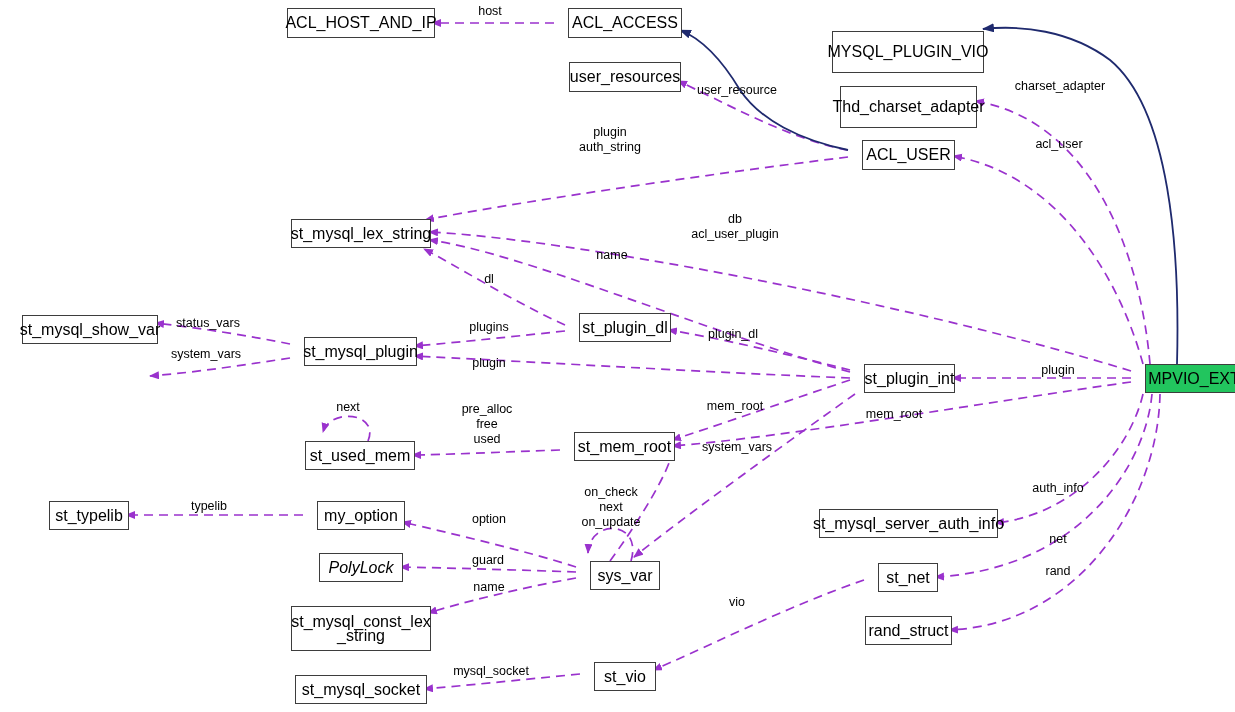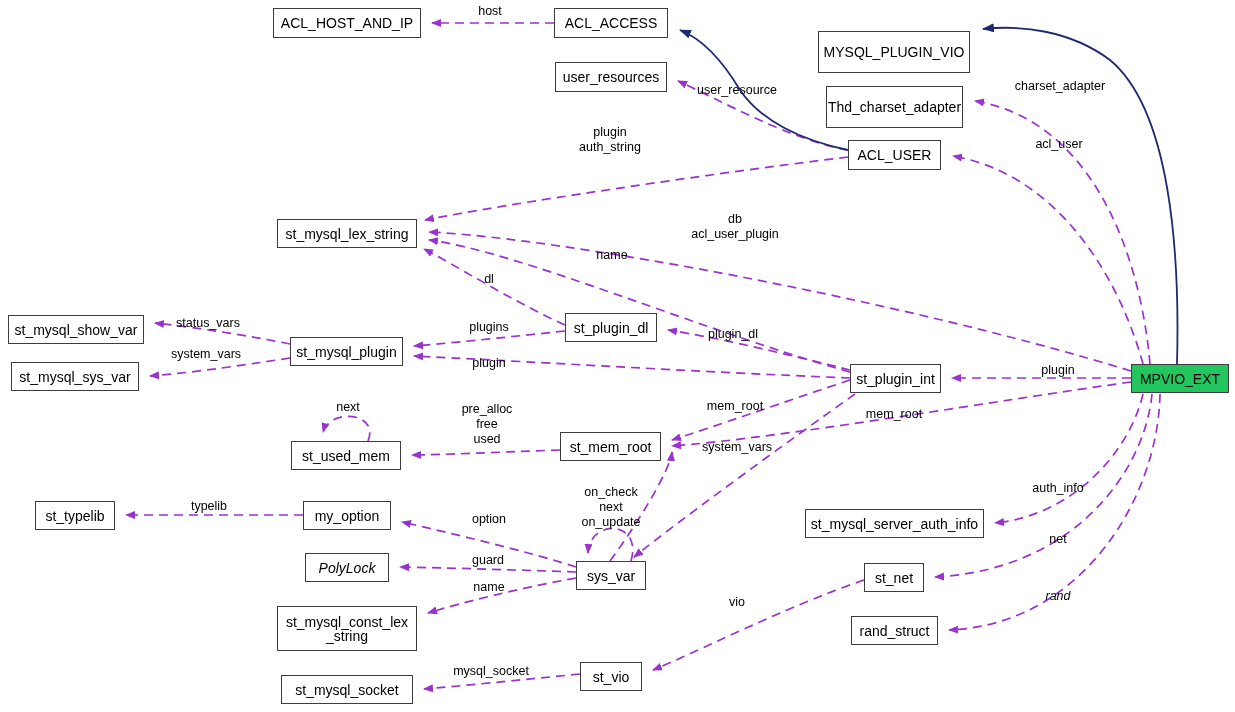--- a/index.html
+++ b/index.html
@@ -23,28 +23,29 @@
     width: 1235px;
     height: 712px;
     pointer-events: none;
   }
   .node {
     position: absolute;
     box-sizing: border-box;
     border: 1px solid #3d3d3d;
     background: #ffffff;
     color: #000000;
-    font-size: 14px;
+    font-size: 16px;
     line-height: 14px;
     display: flex;
     align-items: center;
     justify-content: center;
     text-align: center;
     white-space: pre-line;
     z-index: 5;
+    margin-left: 14px;
   }
   .node.filled {
     background: #22c55e;
   }
   .edge-label {
     position: absolute;
     font-size: 12.5px;
     line-height: 15px;
     color: #000000;
     white-space: pre-line;
@@ -143,21 +144,20 @@
   <div class="node" style="left:273px;top:8px;width:148px;height:30px;">ACL_HOST_AND_IP</div>
   <div class="node" style="left:554px;top:8px;width:114px;height:30px;">ACL_ACCESS</div>
   <div class="node" style="left:818px;top:31px;width:152px;height:42px;">MYSQL_PLUGIN_VIO</div>
   <div class="node" style="left:555px;top:62px;width:112px;height:30px;">user_resources</div>
   <div class="node" style="left:826px;top:86px;width:137px;height:42px;">Thd_charset_adapter</div>
   <div class="node" style="left:848px;top:140px;width:93px;height:30px;">ACL_USER</div>
   <div class="node" style="left:277px;top:219px;width:140px;height:29px;">st_mysql_lex_string</div>
   <div class="node" style="left:8px;top:315px;width:136px;height:29px;">st_mysql_show_var</div>
   <div class="node" style="left:565px;top:313px;width:92px;height:29px;">st_plugin_dl</div>
   <div class="node" style="left:290px;top:337px;width:113px;height:29px;">st_mysql_plugin</div>
-  <div class="node" style="left:11px;top:362px;width:128px;height:29px;">st_mysql_sys_var</div>
   <div class="node" style="left:850px;top:364px;width:91px;height:29px;">st_plugin_int</div>
   <div class="node filled" style="left:1131px;top:364px;width:98px;height:29px;">MPVIO_EXT</div>
   <div class="node" style="left:291px;top:441px;width:110px;height:29px;">st_used_mem</div>
   <div class="node" style="left:560px;top:432px;width:101px;height:29px;">st_mem_root</div>
   <div class="node" style="left:303px;top:501px;width:88px;height:29px;">my_option</div>
   <div class="node" style="left:35px;top:501px;width:80px;height:29px;">st_typelib</div>
   <div class="node" style="left:805px;top:509px;width:179px;height:29px;">st_mysql_server_auth_info</div>
   <div class="node" style="left:305px;top:553px;width:84px;height:29px;font-style:italic;">PolyLock</div>
   <div class="node" style="left:576px;top:561px;width:70px;height:29px;">sys_var</div>
   <div class="node" style="left:864px;top:563px;width:60px;height:29px;">st_net</div>
@@ -192,17 +192,17 @@
   <div class="edge-label" style="left:737px;top:440px;">system_vars</div>
   <div class="edge-label" style="left:611px;top:485px;">on_check
 next
 on_update</div>
   <div class="edge-label" style="left:1058px;top:481px;">auth_info</div>
   <div class="edge-label" style="left:209px;top:499px;">typelib</div>
   <div class="edge-label" style="left:489px;top:512px;">option</div>
   <div class="edge-label" style="left:1058px;top:532px;">net</div>
   <div class="edge-label" style="left:488px;top:553px;">guard</div>
   <div class="edge-label" style="left:489px;top:580px;">name</div>
-  <div class="edge-label" style="left:1058px;top:589px;font-style:italic;">rand</div>
+  <div class="edge-label" style="left:1058px;top:564px;">rand</div>
   <div class="edge-label" style="left:737px;top:595px;">vio</div>
   <div class="edge-label" style="left:491px;top:664px;">mysql_socket</div>
 
 </div>
 
 </body></html>

